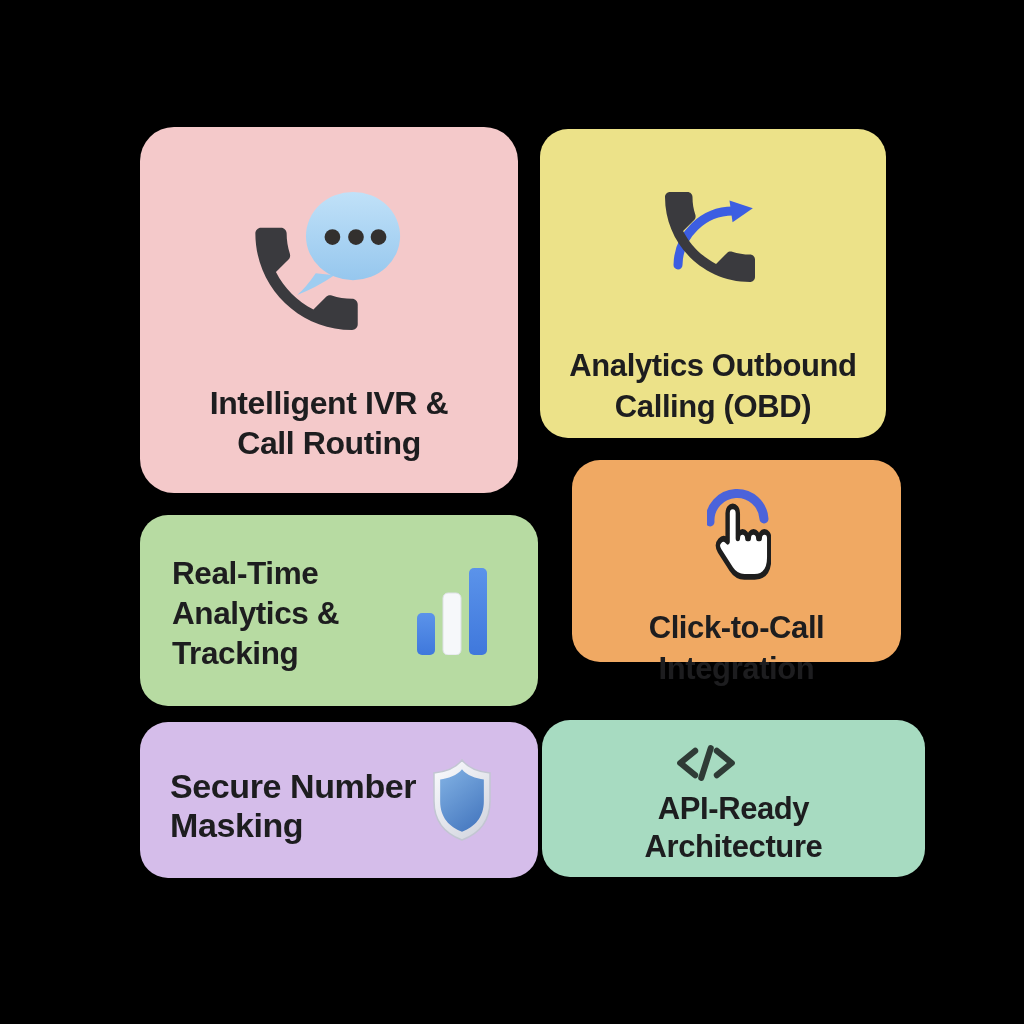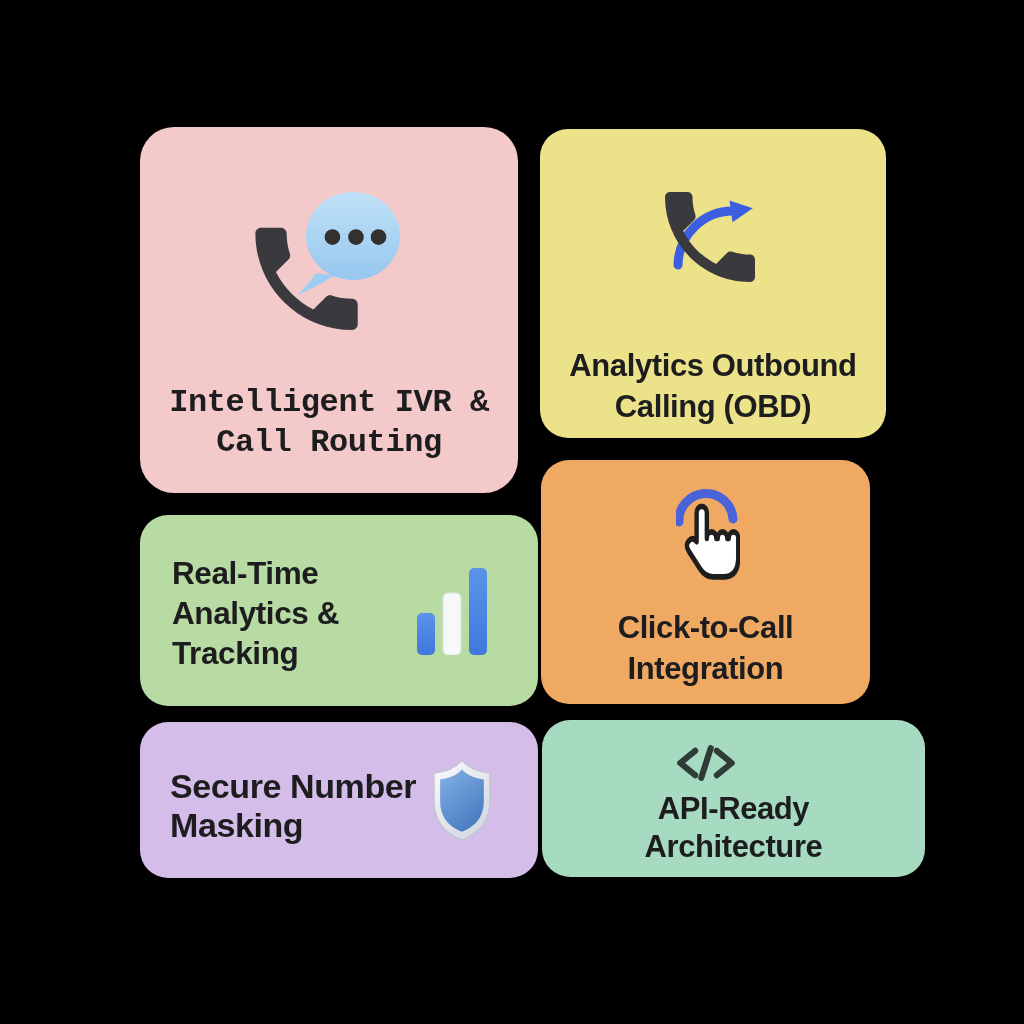--- a/index.html
+++ b/index.html
@@ -20,36 +20,36 @@
     color:#1d1d1f;
     font-weight:700;
     letter-spacing:-0.4px;
     white-space:nowrap;
   }
   .centered{left:0;right:0;text-align:center;}
   .lefted{text-align:left;}
   .icon-abs{position:absolute;}
 
   
-  .card-ivr{left:140px;top:127px;width:378px;height:366px;border-radius:34px;font-family:Liberation Mono, monospace;}
+  .card-ivr{left:140px;top:127px;width:378px;height:366px;border-radius:34px;}
   .card-ivr .card-title{top:256px;font-size:32px;line-height:40px;}
   .card-ivr .icon-abs{left:113px;top:62px;}
 
   
   .card-obd{left:540px;top:129px;width:346px;height:309px;}
   .card-obd .card-title{top:216px;font-size:31px;line-height:41px;}
   .card-obd .icon-abs{left:118px;top:54px;}
 
   
   .card-analytics{left:140px;top:515px;width:398px;height:191px;}
   .card-analytics .card-title{left:32px;top:38px;font-size:31.5px;line-height:40px;}
   .card-analytics .icon-abs{left:277px;top:52px;}
 
   
-  .card-click{left:541px;top:460px;width:329px;height:244px;}
+  .card-click{left:572px;top:460px;width:329px;height:202px;}
   .card-click .card-title{top:147px;font-size:31px;line-height:41px;}
   .card-click .icon-abs{left:135px;top:26px;}
 
   
   .card-masking{left:140px;top:722px;width:398px;height:156px;}
   .card-masking .card-title{left:30px;top:45px;font-size:34px;line-height:39px;}
   .card-masking .icon-abs{left:288px;top:36px;}
 
   
   .card-api{left:542px;top:720px;width:383px;height:157px;}

